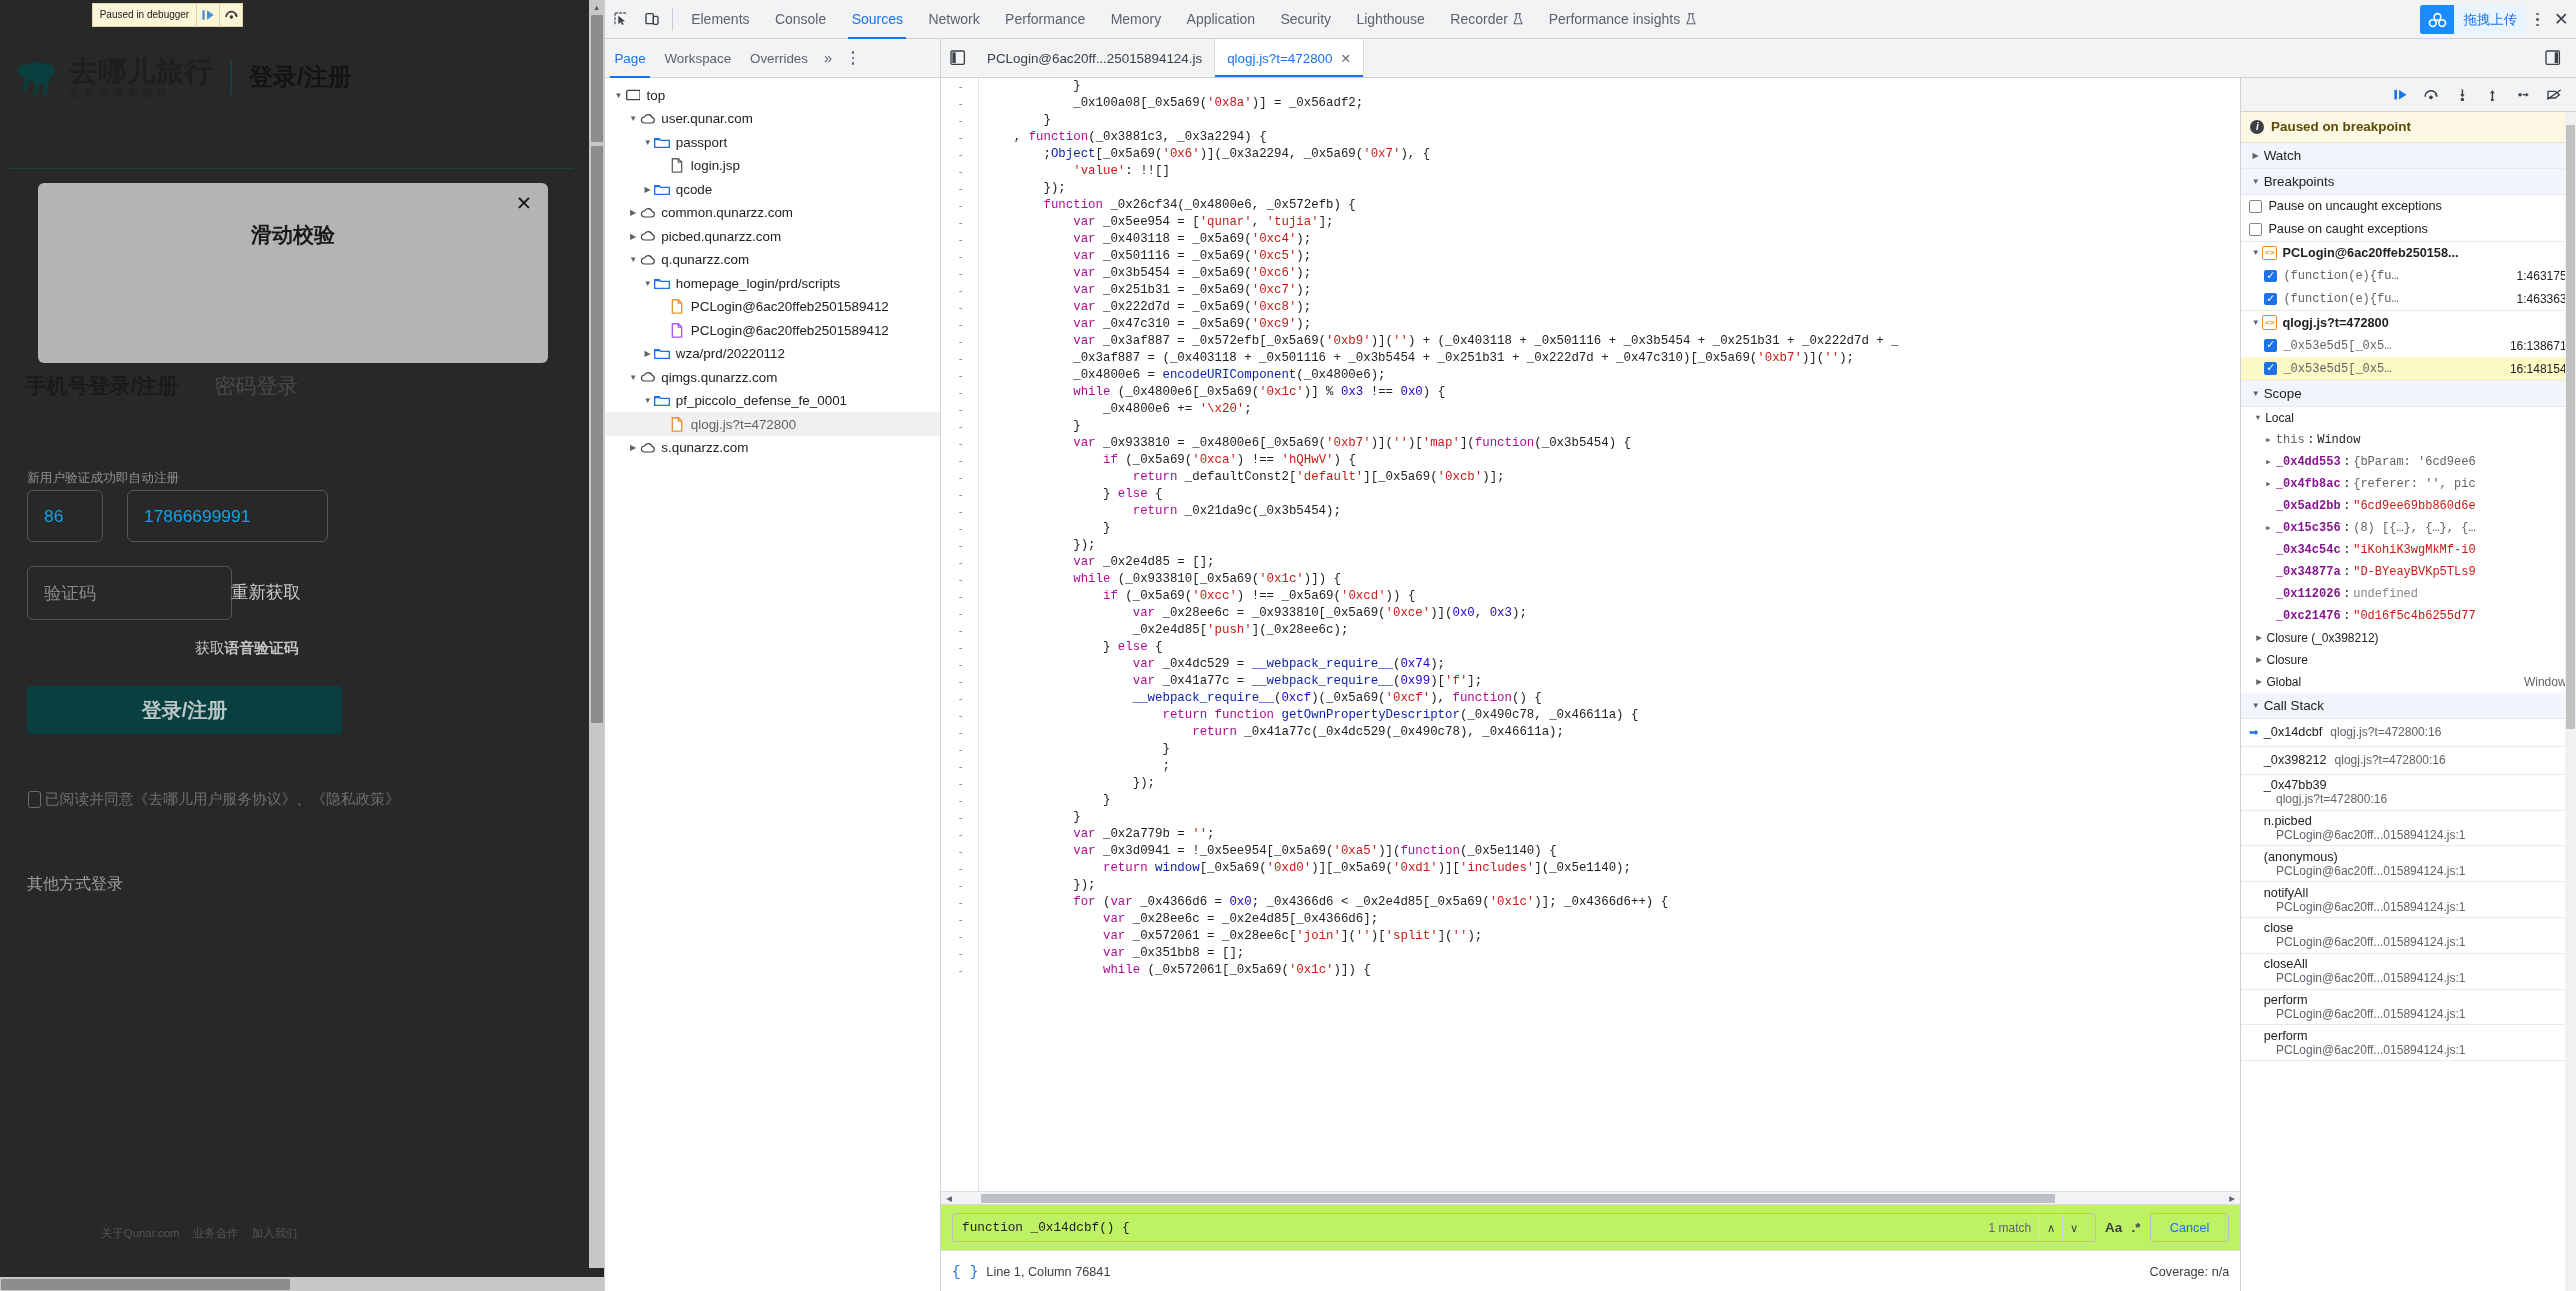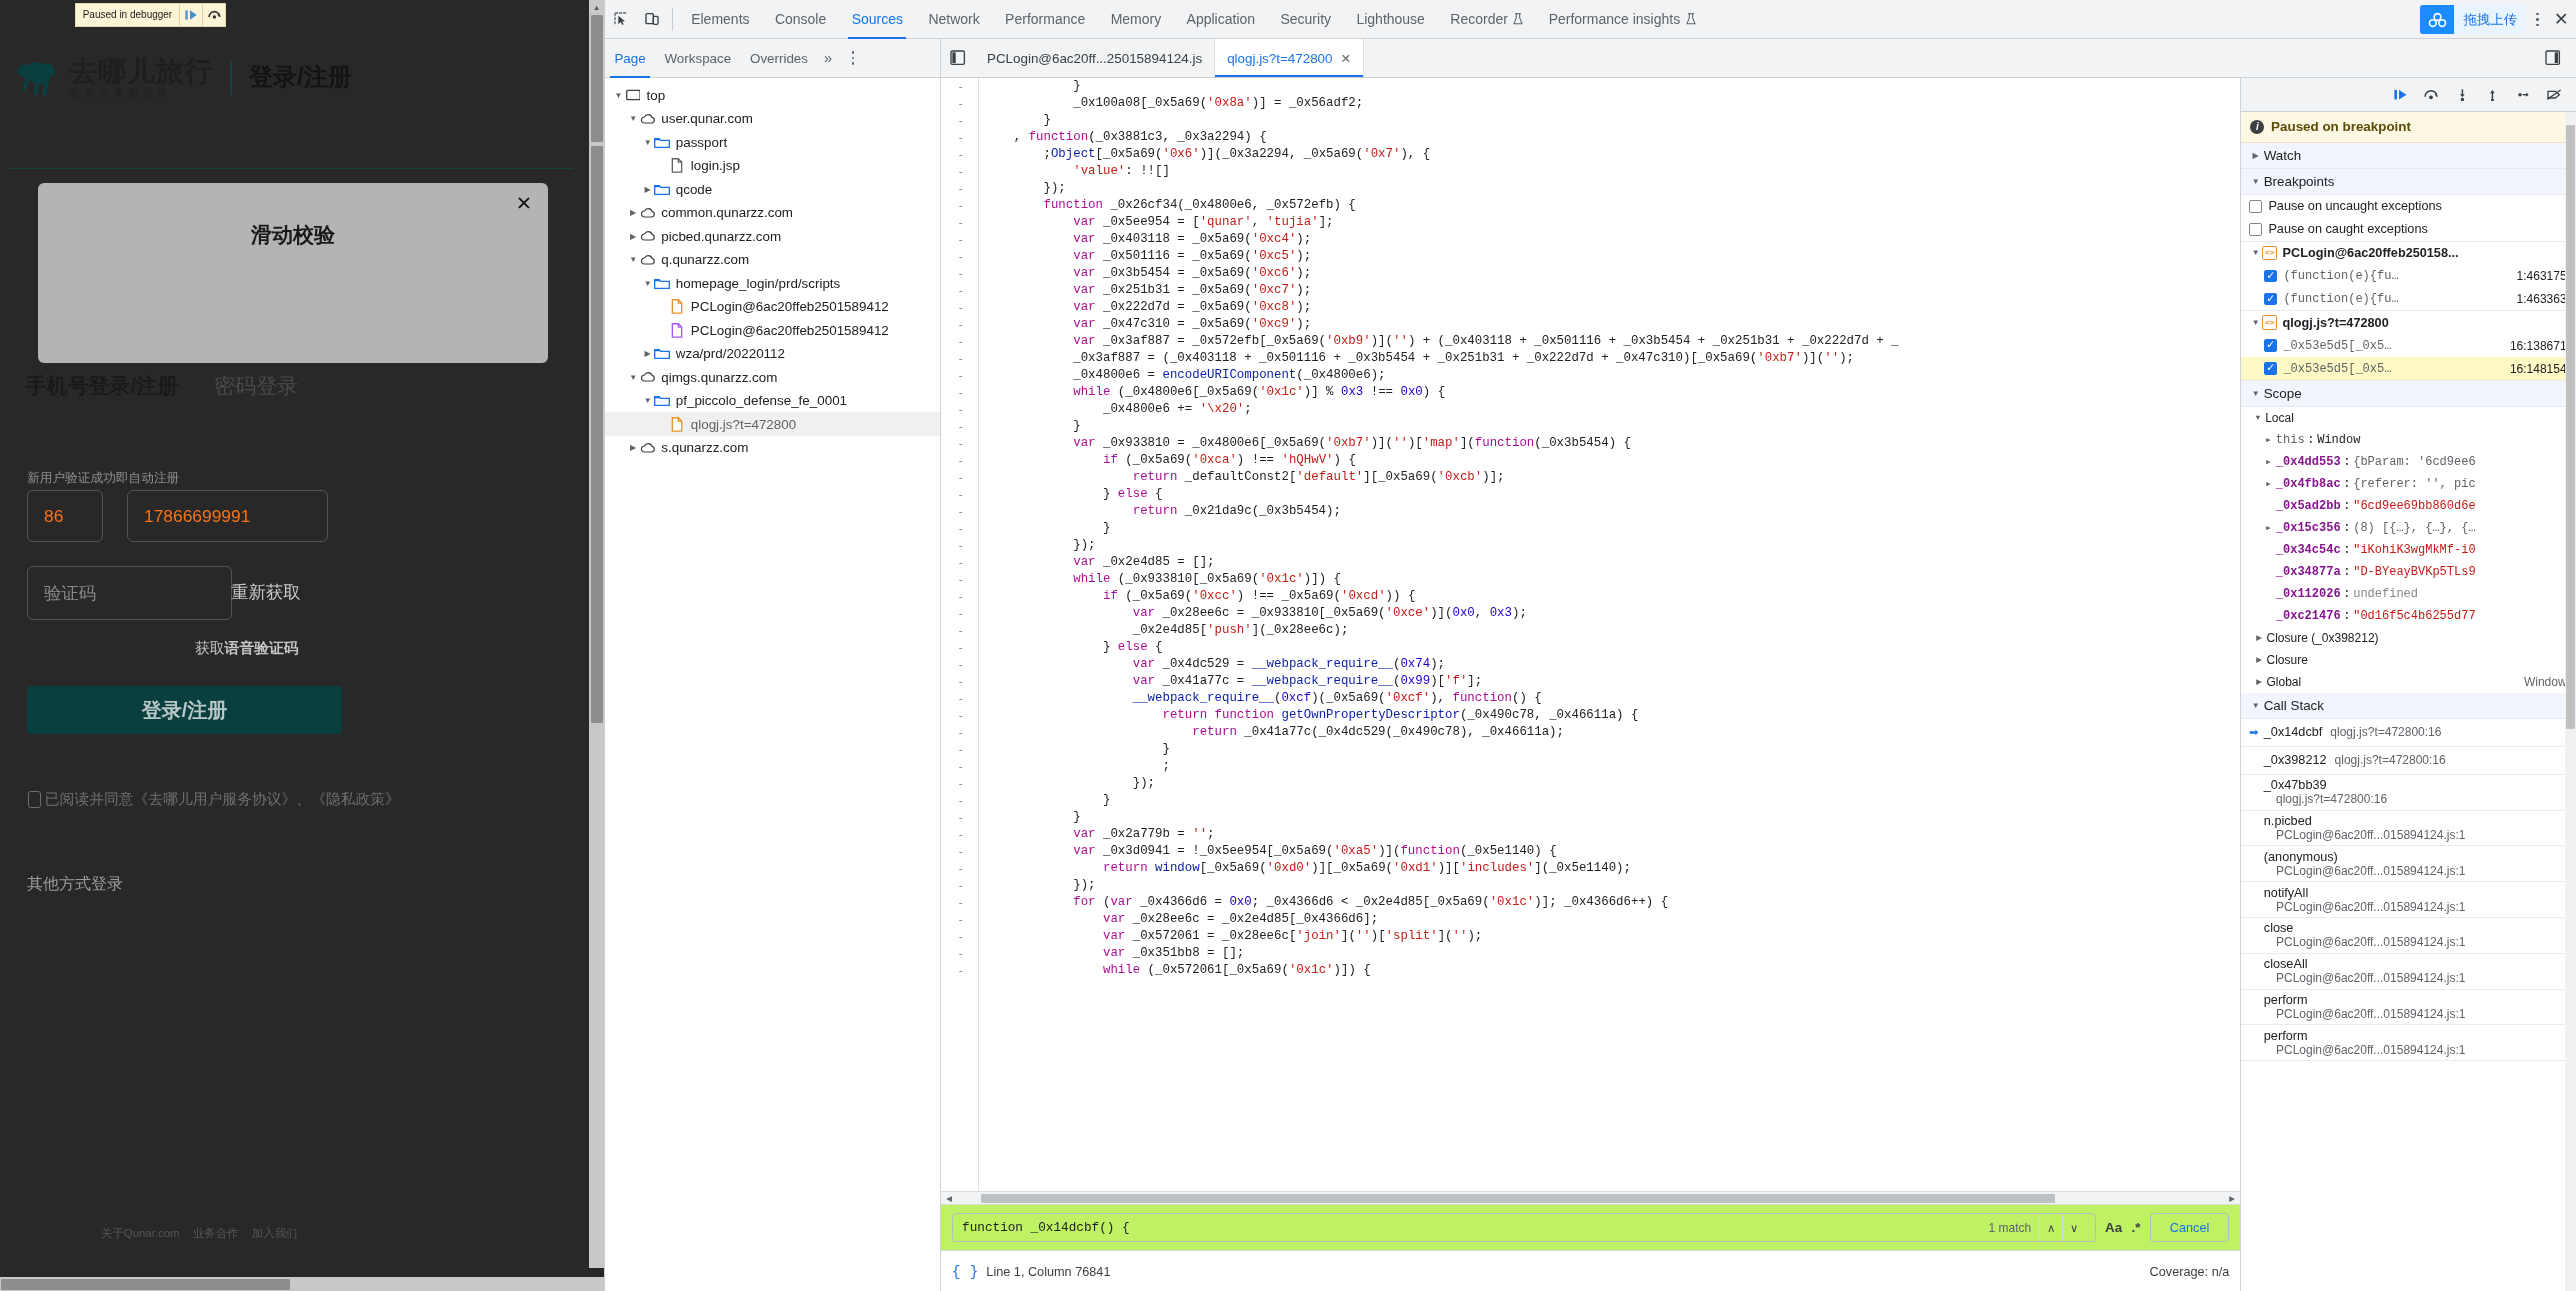--- a/index.html
+++ b/index.html
@@ -26,21 +26,21 @@
   .qn-logotext { margin-left:2.7px; line-height:1; }
   .qn-logotext .t1 { font-size:28px; font-weight:bold; color:#2b2b2b; letter-spacing:0.7px; display:block; }
   .qn-logotext .t2 { font-size:10px; color:#2b2b2b; letter-spacing:4.7px; display:block; margin-top:2px; }
   .qn-divider { width:1.3px; height:35px; background:#1f5f5b; margin:0 17.4px; }
   .qn-login-word { font-size:24px; font-weight:bold; color:#1c1c1c; }
   .qn-access { position:absolute; right:25.5px; top:58px; font-size:23px; color:#3d3d3d; }
   .qn-rule { position:absolute; left:9.4px; top:168px; width:564px; height:1.3px; background:#1f5f5b; }
 
   
   .paused-banner {
-    position:absolute; left:75px; top:2.7px; height:24px;
+    position:absolute; left:92px; top:2.7px; height:24px;
     background:#fbf5d8; border:0.7px solid #e0d8a8;
     display:flex; align-items:center; z-index:60;
     font-size:10px; color:#1a1a1a;
   }
   .paused-banner .pb-text { padding:0 6.7px; white-space:nowrap; }
   .paused-banner .pb-btn { width:23px; height:100%; border-left:0.7px solid #ded3a0;
        display:flex; align-items:center; justify-content:center; cursor:pointer; }
 
   
   .verify-modal {
@@ -58,21 +58,21 @@
   }
 
   .form-tabs { position:absolute; left:25.5px; top:372px; display:flex; align-items:baseline; gap:36px; }
   .form-tabs .ft { font-size:21px; font-weight:bold; color:#1a1a1a; }
   .form-tabs .ft.inactive { color:#4b4b4b; font-weight:normal; }
 
   .hint-note { position:absolute; left:27px; top:470px; font-size:12.7px; color:#8f8f8f; }
 
   .inp {
     position:absolute; background:transparent; border:0.7px solid #555;
-    border-radius:6px; color:#f97316; display:flex; align-items:center;
+    border-radius:6px; color:#0ea5e9; display:flex; align-items:center;
     padding-left:16px; font-size:17.4px;
   }
   #inp-cc { left:27px; top:490px; width:76px; height:52px; }
   #inp-phone { left:127px; top:490px; width:201px; height:52px; }
   #inp-code { left:27px; top:566px; width:205px; height:54px; color:#8a8a8a; }
 
   .link-resend { position:absolute; left:231px; top:580px; font-size:17.4px; color:#c9c9c9; }
   .link-voice { position:absolute; left:195px; top:639px; font-size:14.8px; color:#c4c4c4; }
   .link-voice b { font-weight:bold; }
 

